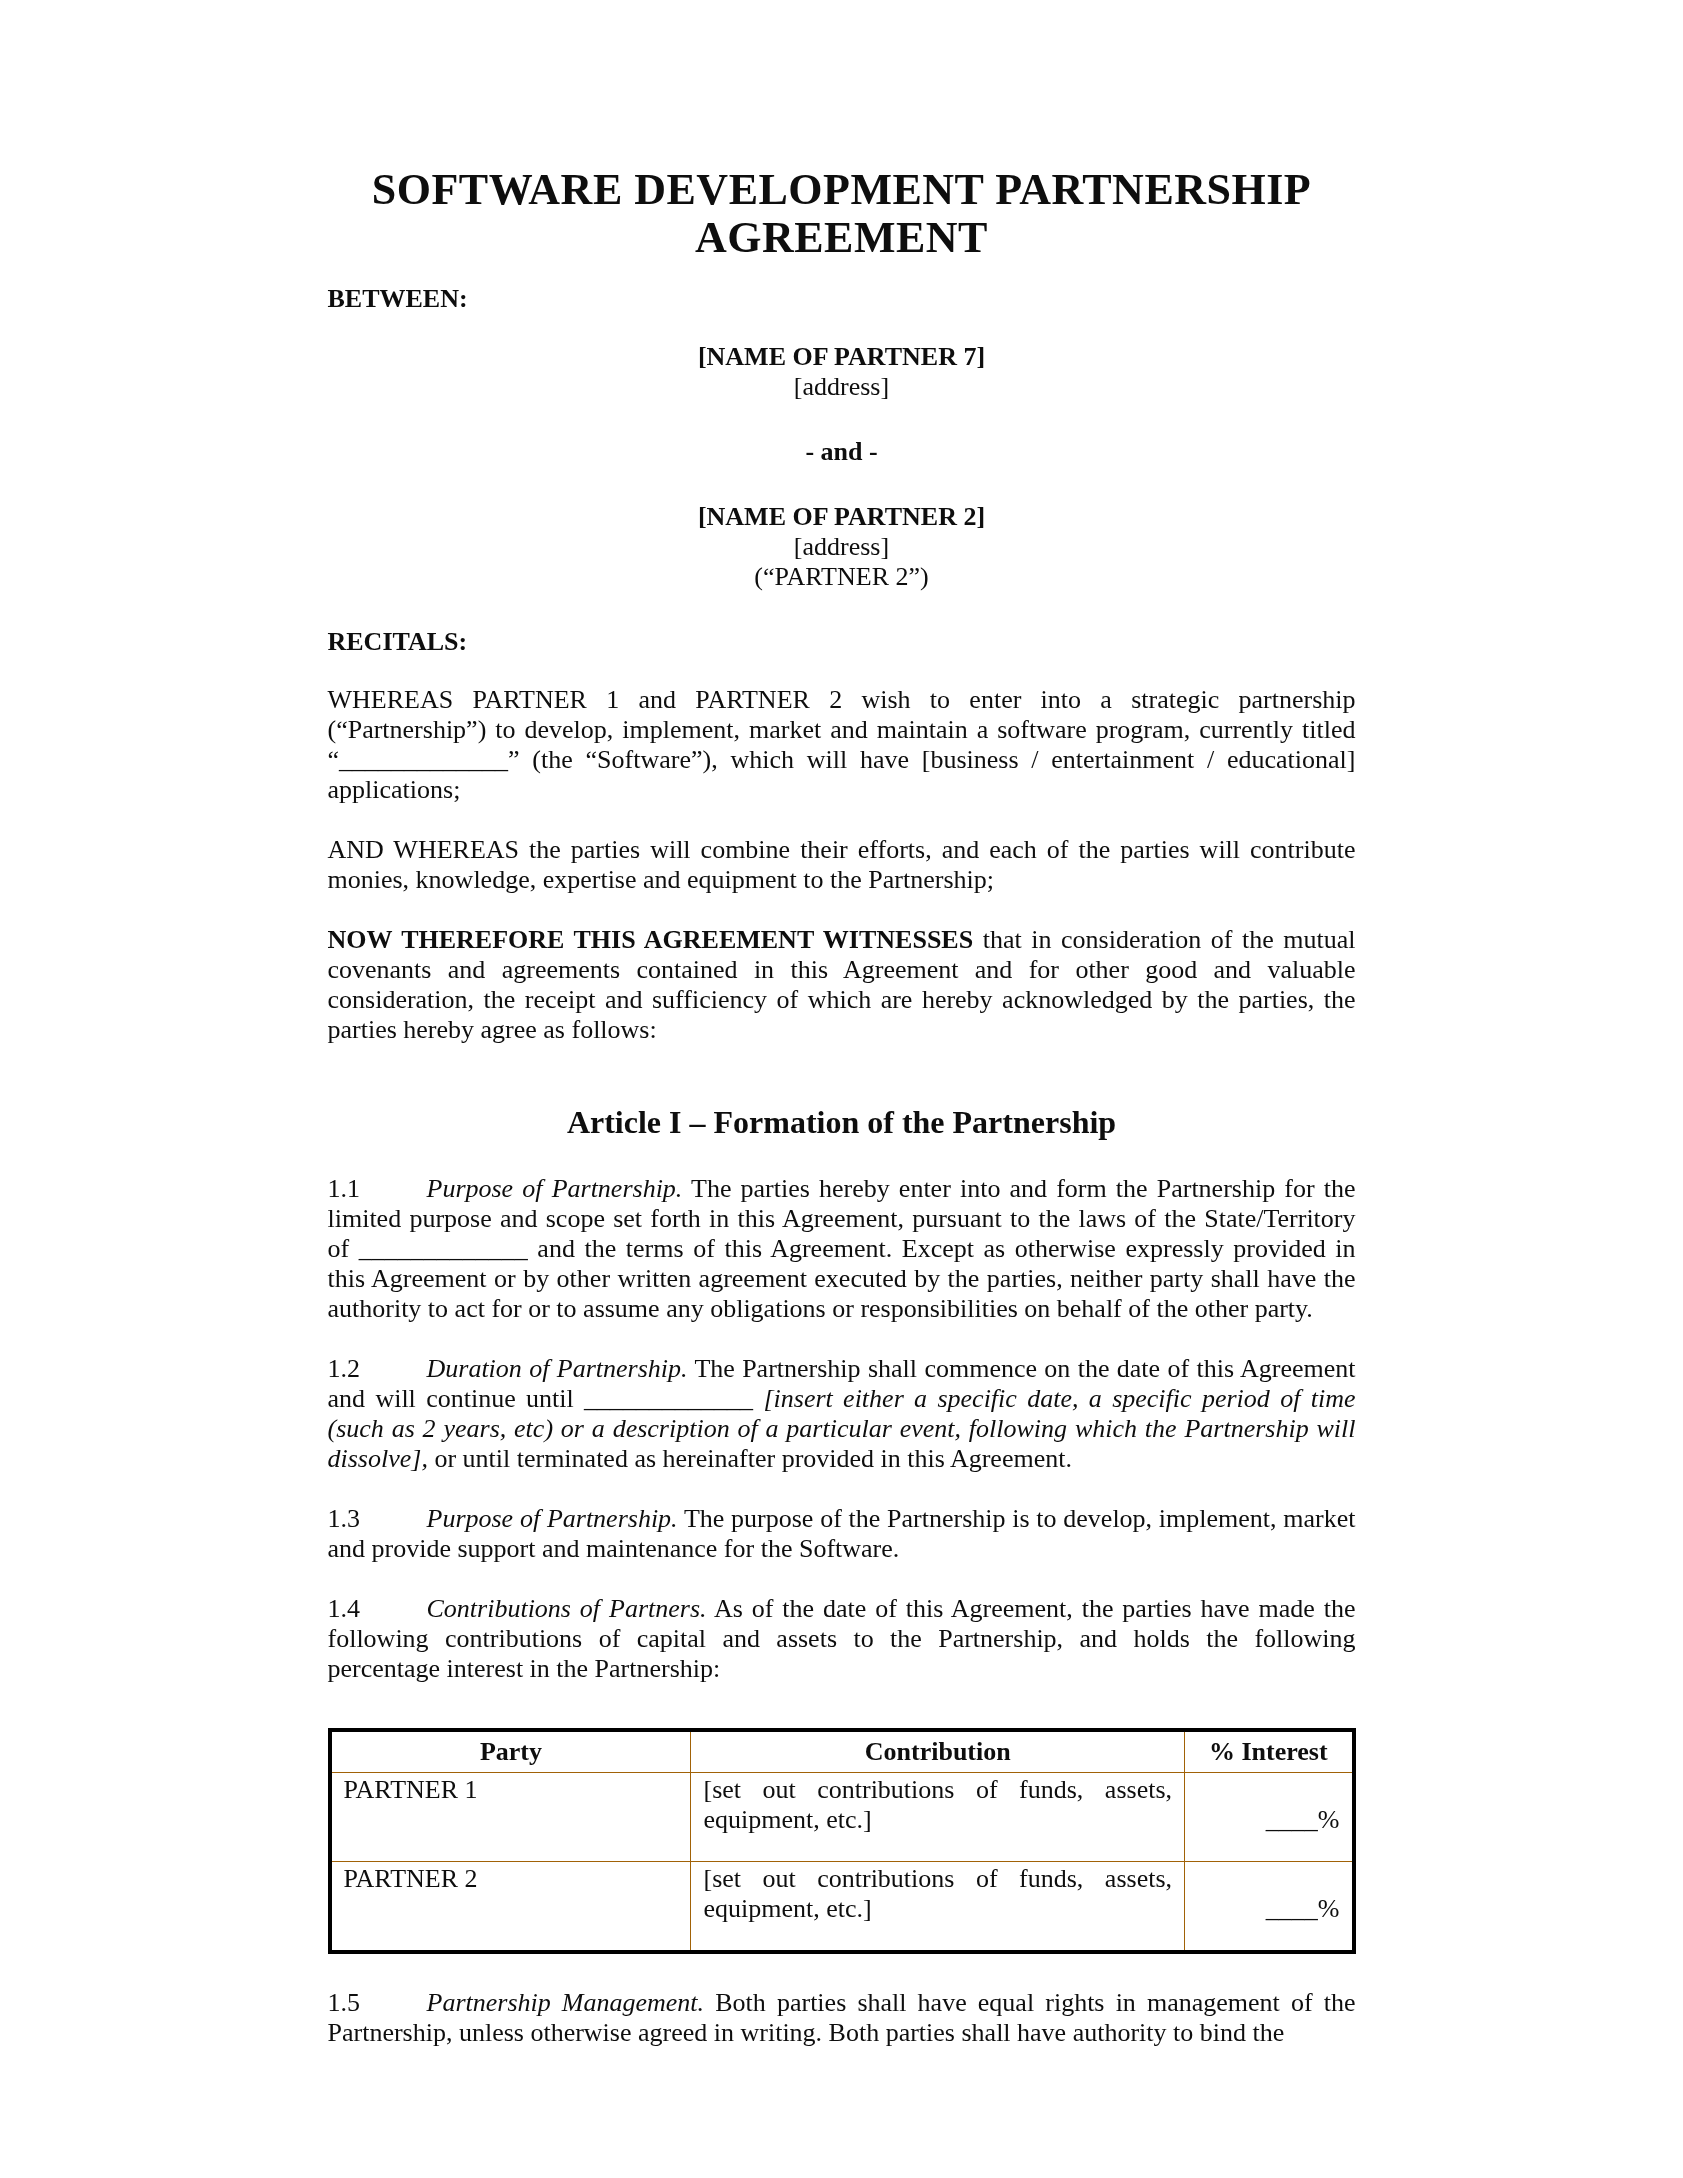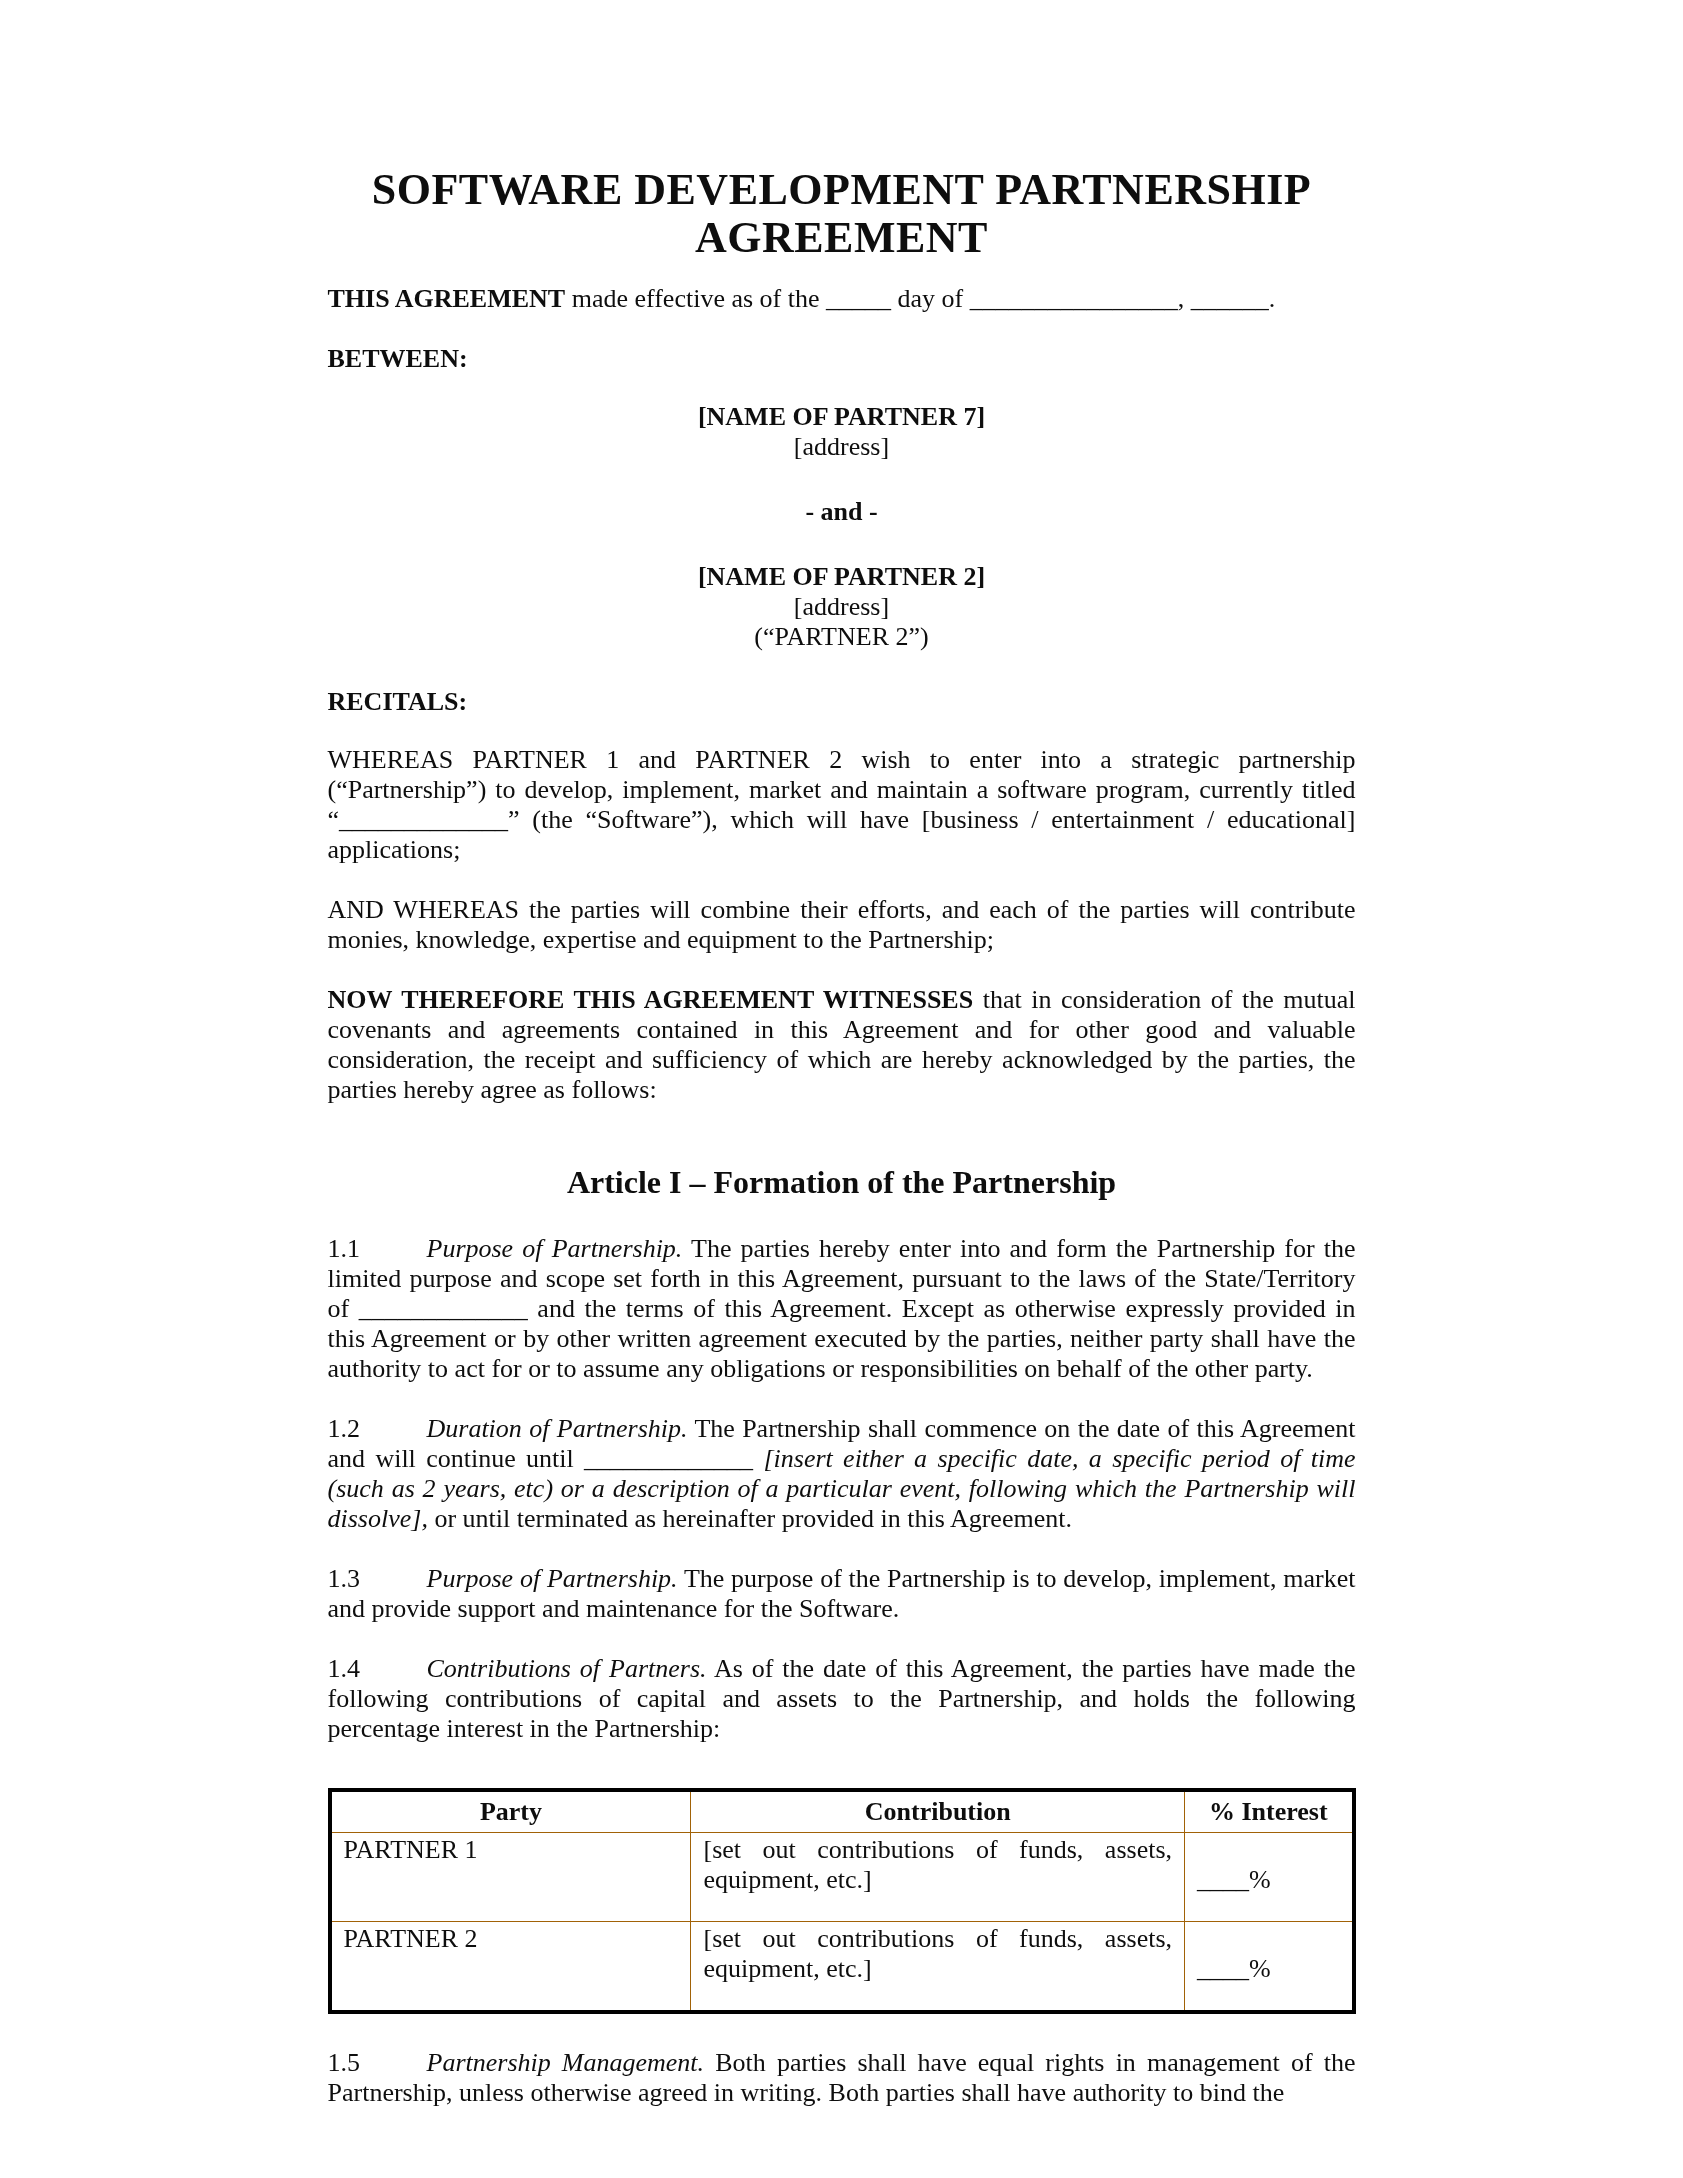--- a/index.html
+++ b/index.html
@@ -51,30 +51,29 @@
     line-height: 30px;
   }
   .contrib th, .contrib td { border: 1px solid #a16207; }
   .contrib th { text-align: center; font-weight: bold; padding: 5px 10px; }
   .contrib td { padding: 2px 12px; }
   .col-party { width: 35.3%; }
   .col-contrib { width: 48.2%; }
   .col-interest { width: 16.5%; }
   .cell-party { vertical-align: top; text-align: left; }
   .cell-contrib { vertical-align: top; text-align: justify; padding-bottom: 26px !important; }
-  .cell-interest { vertical-align: bottom; text-align: left; padding-bottom: 26px !important; }
+  .cell-interest { vertical-align: bottom; text-align: right; padding-bottom: 26px !important; }
 </style>
 </head>
 <body>
 
 <div class="page">
 
   <h1 class="title">SOFTWARE DEVELOPMENT PARTNERSHIP AGREEMENT</h1>
 
-  <p class="para no-just"><strong>THIS AGREEMENT</strong><span> made effective as of the _____ day of ________________, ______.</span></p>
 
   <p class="label-line">BETWEEN:</p>
 
   <div class="party-block">
     <div class="party-name">[NAME OF PARTNER 7]</div>
     <div>[address]</div>
   </div>
 
   <div class="and-sep">- and -</div>
 

